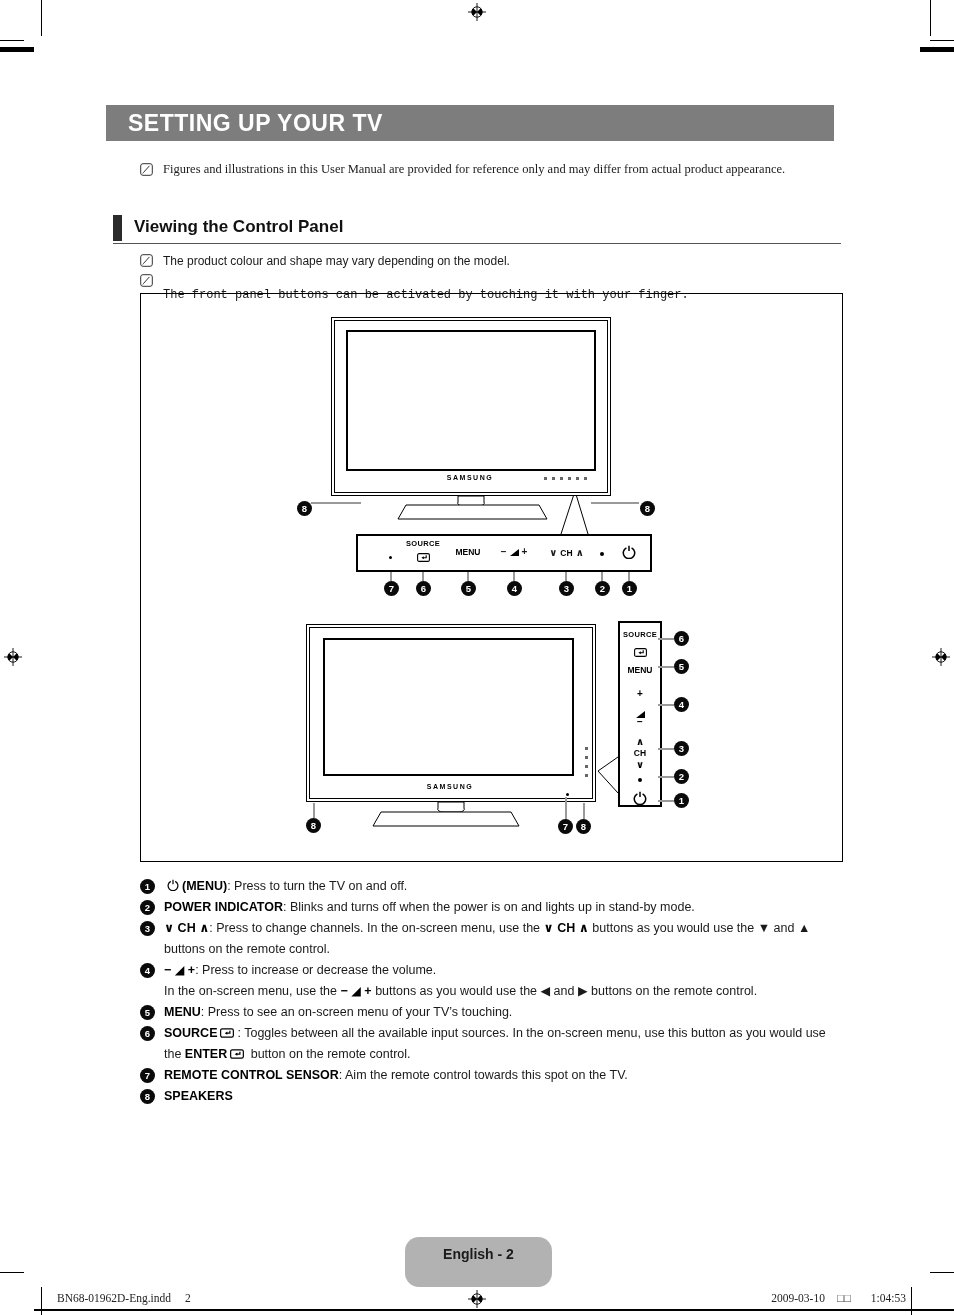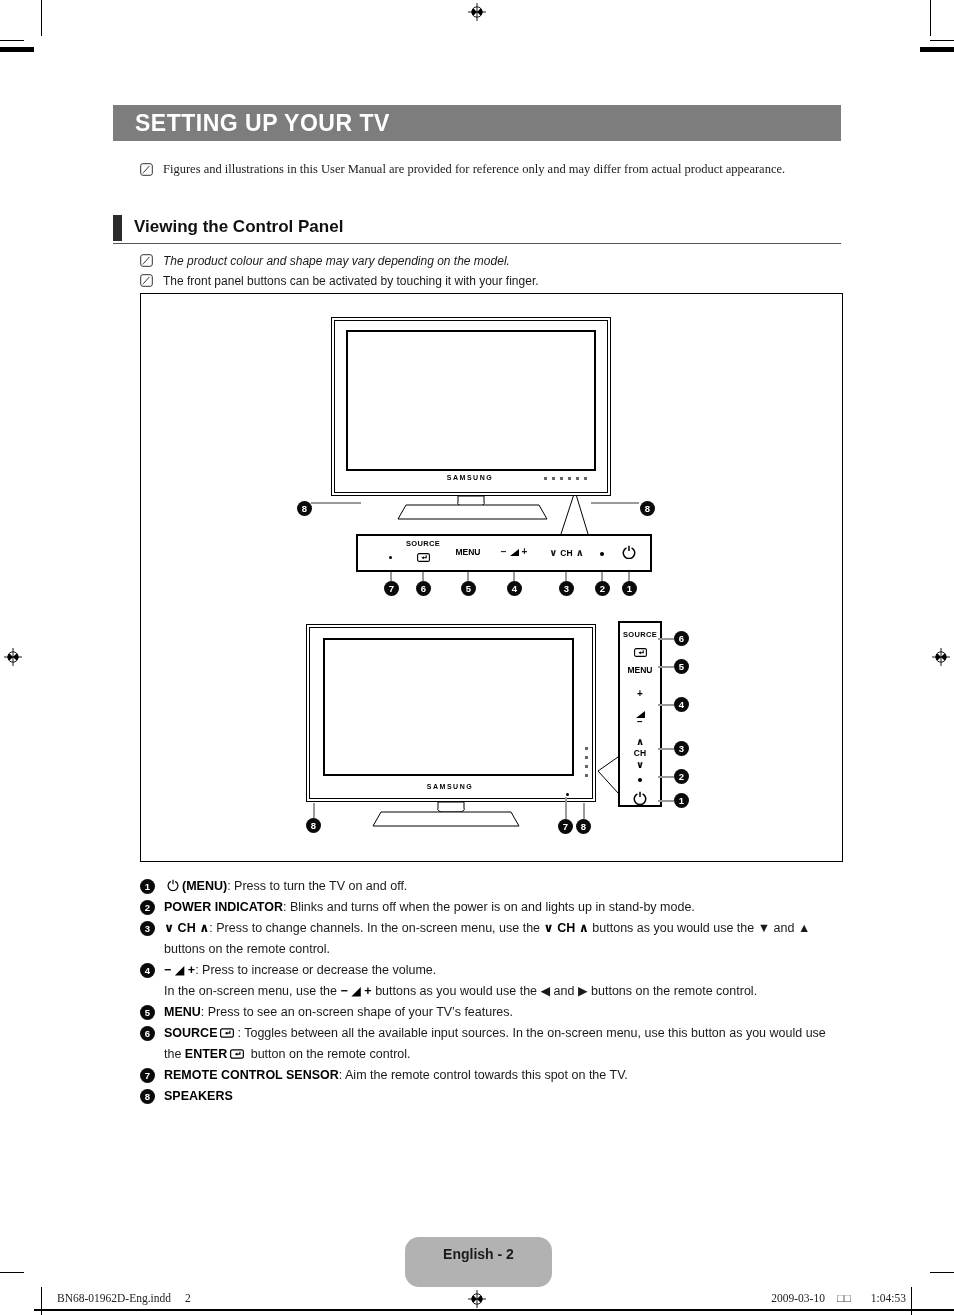--- a/index.html
+++ b/index.html
@@ -4,21 +4,21 @@
 <style>
   html,body{margin:0;padding:0;background:#fff;}
   .page{position:relative;width:954px;height:1315px;background:#fff;overflow:hidden;
         font-family:"Liberation Sans","DejaVu Sans",sans-serif;color:#1a1a1a;}
 
   
   .cmark{position:absolute;background:#000;}
   .regmark{position:absolute;}
 
   
-  .titlebar{position:absolute;left:113px;top:105px;width:728px;height:36px;background:#7d7d7d;
+  .titlebar{position:absolute;left:106px;top:105px;width:728px;height:36px;background:#7d7d7d;
             color:#fff;font-weight:bold;font-size:23px;line-height:36px;padding-left:22px;
             box-sizing:border-box;letter-spacing:.5px;}
 
   
   .note-ico{position:absolute;width:13px;height:13px;}
   .intro-text{position:absolute;left:163px;top:161px;width:690px;font-size:12.5px;line-height:16.5px;font-family:Liberation Serif, serif;}
   .small-note{position:absolute;left:163px;font-size:12px;line-height:15px;}
 
   
   .sec-square{position:absolute;left:113px;top:215px;width:9px;height:26px;background:#2b2b2b;}
@@ -126,26 +126,26 @@
   </div>
 
   <div class="sec-square"></div>
   <div class="sec-title">Viewing the Control Panel</div>
   <div class="sec-rule"></div>
 
   <svg class="note-ico" style="position:absolute;left:140px;top:254px;" width="13" height="13" viewBox="0 0 13 13">
     <rect x="0.7" y="0.7" width="11.6" height="11.6" rx="2.2" fill="none" stroke="#333" stroke-width="1"></rect>
     <path d="M3.4 9.6 L9.4 2.9 M3.4 9.6 L2.8 10.4" fill="none" stroke="#333" stroke-width="1"></path>
   </svg>
-  <div class="small-note" style="top:254px;font-style:italic;">The product colour and shape may vary depending on the model.</div>
+  <div class="small-note" style="top:254px;">The product colour and shape may vary depending on the model.</div>
   <svg class="note-ico" style="position:absolute;left:140px;top:274px;" width="13" height="13" viewBox="0 0 13 13">
     <rect x="0.7" y="0.7" width="11.6" height="11.6" rx="2.2" fill="none" stroke="#333" stroke-width="1"></rect>
     <path d="M3.4 9.6 L9.4 2.9 M3.4 9.6 L2.8 10.4" fill="none" stroke="#333" stroke-width="1"></path>
   </svg>
-  <div class="small-note" style="top:274px;">The front panel buttons can be activated by touching it with your finger.</div>
+  <div class="small-note" style="top:288px;font-family:Liberation Mono, monospace;">The front panel buttons can be activated by touching it with your finger.</div>
 
   <div class="diagram">
 
     <svg class="overlay" width="701" height="566" viewBox="0 0 701 566">
       <path d="M317 202 h26 v6 a5 3 0 0 1 -5 4 h-16 a5 3 0 0 1 -5 -4 z" fill="#fff" stroke="#000" stroke-width="1"></path>
       <path d="M265 211 L398 211 L406 225 L257 225 Z" fill="#fff" stroke="#000" stroke-width="1"></path>
       <path d="M434 197 L420 240 M434 197 L447 240" fill="none" stroke="#000" stroke-width="1"></path>
       <path d="M297 508 h26 v6 a5 3 0 0 1 -5 4 h-16 a5 3 0 0 1 -5 -4 z" fill="#fff" stroke="#000" stroke-width="1"></path>
       <path d="M240 518 L370 518 L378 532 L232 532 Z" fill="#fff" stroke="#000" stroke-width="1"></path>
       <path d="M457 477 L477 463 M457 477 L477 499" fill="none" stroke="#000" stroke-width="1"></path>
@@ -278,21 +278,21 @@
     </div>
     <div class="lrow">
       <span class="lnum">4</span>
       <div class="lbody">
         <b>− ◢ +</b><span>: Press to increase or decrease the volume.</span>
         <div><span>In the on-screen menu, use the </span><b>− ◢ +</b><span> buttons as you would use the ◀ and ▶ buttons on the remote control.</span></div>
       </div>
     </div>
     <div class="lrow">
       <span class="lnum">5</span>
-      <div class="lbody"><b>MENU</b><span>: Press to see an on-screen shape of your TV’s features.</span></div>
+      <div class="lbody"><b>MENU</b><span>: Press to see an on-screen menu of your TV’s touching.</span></div>
     </div>
     <div class="lrow">
       <span class="lnum">6</span>
       <div class="lbody">
         <b>SOURCE</b><svg class="inline-ico" width="14" height="10" viewBox="0 0 13 9">
           <rect x="0.6" y="0.6" width="11.8" height="7.8" rx="1.5" fill="none" stroke="#000" stroke-width="1.1"></rect>
           <path d="M9.2 2.3 v2.4 h-3.2" fill="none" stroke="#000" stroke-width="1.1"></path>
           <path d="M6.8 3.2 L4.4 4.7 L6.8 6.2 Z" fill="#000"></path>
         </svg><span>: Toggles between all the available input sources. In the on-screen menu, use this button as you would use the </span><b>ENTER</b><svg class="inline-ico" width="14" height="10" viewBox="0 0 13 9">
           <rect x="0.6" y="0.6" width="11.8" height="7.8" rx="1.5" fill="none" stroke="#000" stroke-width="1.1"></rect>

